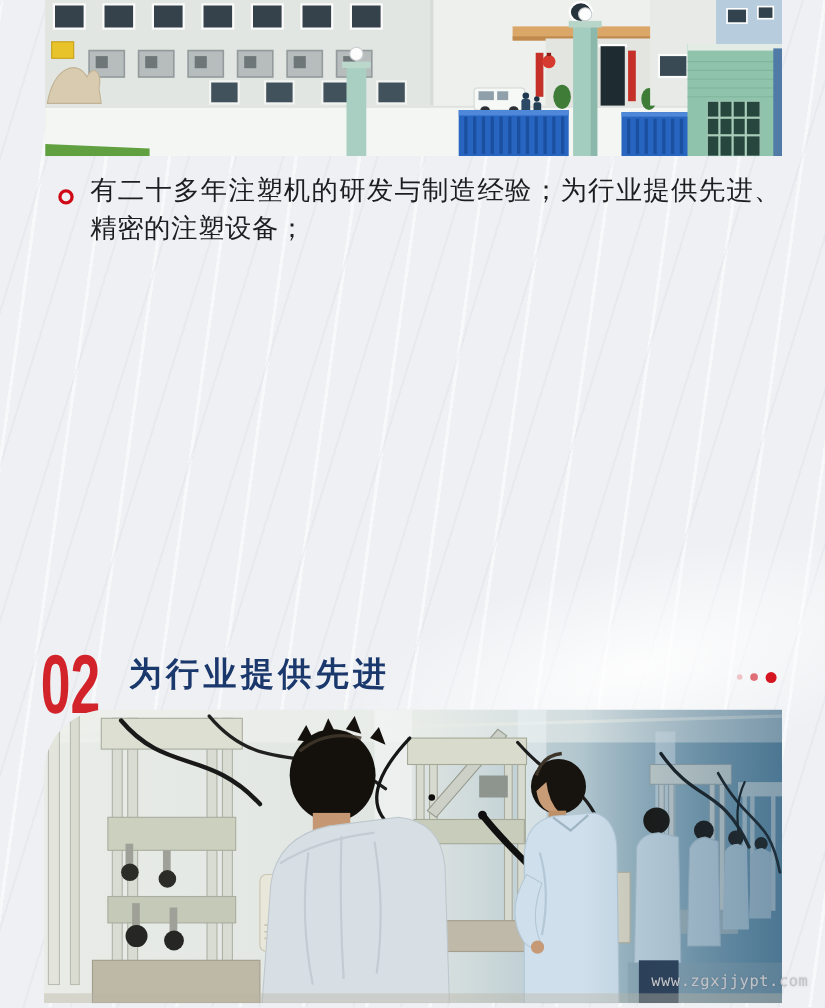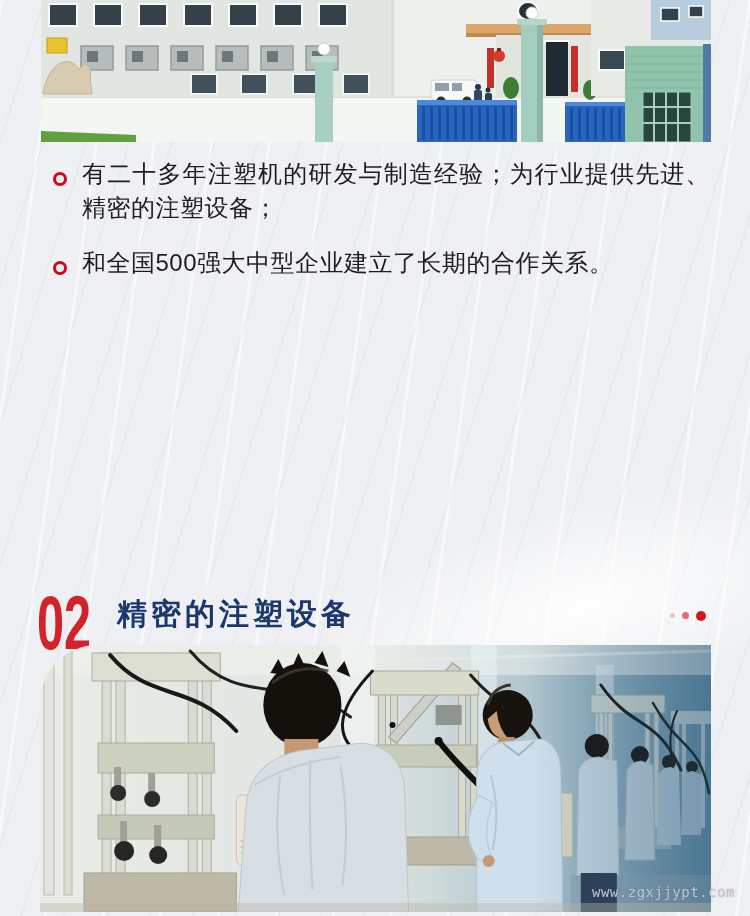--- a/index.html
+++ b/index.html
@@ -223,28 +223,24 @@
         <rect x="662" y="44" width="8" height="98" fill="#4f7ba6"></rect>
       </g>
     </svg>
   </div>
 
   <ul class="features">
     <li>
       <span class="ring"></span>
       <span>有二十多年注塑机的研发与制造经验；为行业提供先进、精密的注塑设备；</span>
     </li>
-    <li>
-      <span class="ring"></span>
-      <span>和全国500强大中型企业建立了长期的合作关系。</span>
-    </li>
   </ul>
 
   <div class="section-number">02</div>
-  <h2 class="section-title">精密的注塑设备</h2>
+  <h2 class="section-title">为行业提供先进</h2>
   <div class="dots">
     <span class="dot-1"></span>
     <span class="dot-2"></span>
     <span class="dot-3"></span>
   </div>
 
   <div class="photo photo-bottom">
     <svg viewBox="0 0 670 267" preserveAspectRatio="none">
       <defs>
         <linearGradient id="bgGrad" x1="0" y1="0" x2="1" y2="0">

